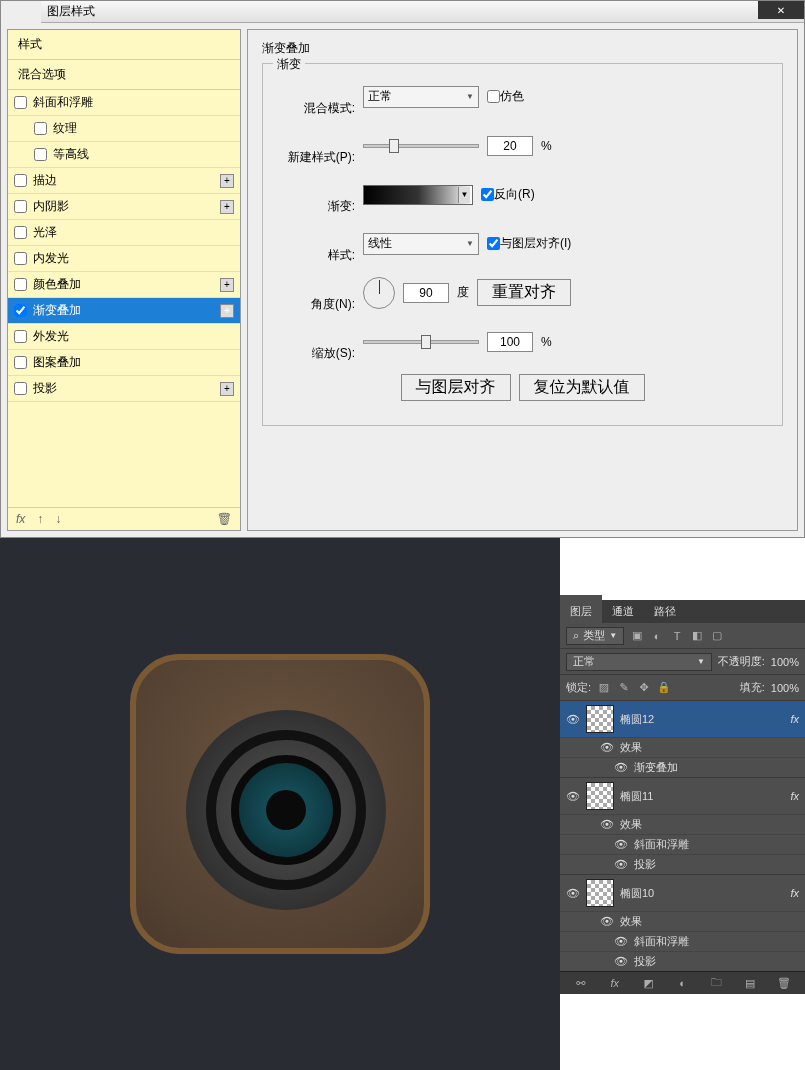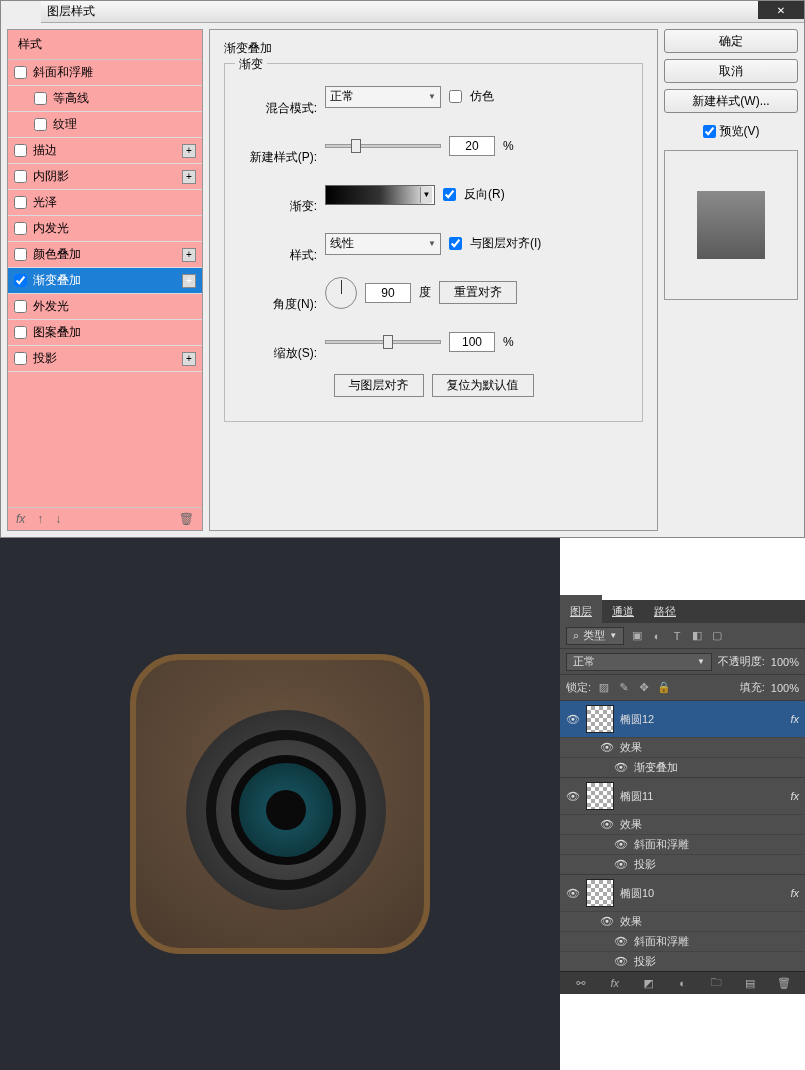--- a/index.html
+++ b/index.html
@@ -6,21 +6,21 @@
 body { width: 805px; height: 1070px; background: #fff; overflow: hidden; }
 
 .dialog { position: absolute; left: 0; top: 0; width: 805px; height: 538px; background: #eeeeee; border: 1px solid #888; }
 .titlebar { height: 22px; background: linear-gradient(#f8f8f8, #e0e0e0); border-bottom: 1px solid #aaa; display: flex; align-items: center; padding: 0 6px; font-size: 12px; position: relative; margin-left: 40px; }
 .titlebar-right { position: absolute; right: 0; top: 0; display: flex; }
 .tb-btn { width: 30px; height: 18px; background: #666; color: #fff; font-size: 10px; display: flex; align-items: center; justify-content: center; margin-left: 2px; }
 .tb-close { background: #333; width: 46px; }
 
 .dialog-body { display: flex; padding: 6px; height: calc(100% - 22px); gap: 6px; }
 
-.styles-panel { width: 196px; border: 1px solid #999; background: #fca5a5; display: flex; flex-direction: column; }
+.styles-panel { width: 234px; border: 1px solid #999; background: #fef9c3; display: flex; flex-direction: column; }
 .styles-header { padding: 6px 10px; font-size: 12px; border-bottom: 1px solid #ccc; }
 .styles-blend { padding: 6px 10px; font-size: 12px; border-bottom: 1px solid #ccc; }
 .style-row { display: flex; align-items: center; padding: 4px 6px; font-size: 12px; border-bottom: 1px solid #ddd; position: relative; cursor: pointer; }
 .style-row input[type=checkbox] { margin-right: 6px; }
 .style-row.indent { padding-left: 26px; }
 .style-row.selected { background: #1e7fd6; color: #fff; }
 .style-row .plus { position: absolute; right: 6px; width: 14px; height: 14px; border: 1px solid #888; display: flex; align-items: center; justify-content: center; font-size: 10px; background: #ddd; }
 .styles-footer { margin-top: auto; padding: 4px 8px; border-top: 1px solid #ccc; display: flex; align-items: center; gap: 12px; font-size: 12px; color: #666; }
 .styles-footer .trash { margin-left: auto; }
 
@@ -28,45 +28,45 @@
 .sect-title { margin-bottom: 6px; }
 .fieldset { border: 1px solid #bbb; padding: 12px 10px 16px 10px; position: relative; margin-top: 4px; }
 .fieldset-label { position: absolute; top: -8px; left: 10px; background: #eeeeee; padding: 0 4px; font-size: 12px; }
 .form-row { display: flex; align-items: center; margin-bottom: 8px; gap: 8px; }
 .form-label { width: 82px; text-align: right; margin-top: 24px; }
 .select { width: 116px; height: 22px; border: 1px solid #888; background: #f4f4f4; padding: 0 4px; display: flex; align-items: center; justify-content: space-between; font-size: 12px; }
 .select .arrow { font-size: 8px; color: #555; }
 .slider-track { width: 116px; height: 4px; background: #ccc; border: 1px solid #999; position: relative; }
 .slider-thumb { position: absolute; width: 10px; height: 14px; background: #eee; border: 1px solid #666; top: -6px; }
 .num-input { width: 46px; height: 20px; border: 1px solid #888; background: #fff; text-align: center; font-size: 12px; display: flex; align-items: center; justify-content: center; }
-.checkbox-lab { display: flex; align-items: center; gap: 8px; }
+.checkbox-lab { display: flex; align-items: center; gap: 0; }
 .grad-swatch { width: 110px; height: 20px; background: linear-gradient(90deg, #000, #333, #fff); border: 1px solid #666; display: flex; align-items: center; justify-content: flex-end; padding-right: 2px; }
 .grad-swatch .arrow { width: 12px; height: 16px; background: #ddd; border-left: 1px solid #888; font-size: 8px; display: flex; align-items: center; justify-content: center; }
 .angle-dial { width: 32px; height: 32px; border: 1px solid #888; border-radius: 50%; position: relative; }
 .angle-line { position: absolute; left: 50%; top: 2px; width: 1px; height: 14px; background: #333; transform-origin: bottom; }
-.btn { padding: 2px 14px; border: 1px solid #888; background: #eee; font-size: 12px; }
+.btn { padding: 2px 14px; border: 1px solid #888; background: #eee; font-size: 16px; }
 
 .right-col { width: 134px; display: flex; flex-direction: column; gap: 6px; }
 .big-btn { height: 24px; border: 1px solid #888; background: linear-gradient(#f8f8f8,#e8e8e8); border-radius: 3px; font-size: 12px; display: flex; align-items: center; justify-content: center; }
 .preview-chk { display: flex; align-items: center; gap: 4px; justify-content: center; font-size: 12px; margin: 4px 0; }
 .preview-box { border: 1px solid #999; height: 150px; display: flex; align-items: center; justify-content: center; background: #eeeeee; }
 .preview-sq { width: 68px; height: 68px; background: linear-gradient(180deg, #8a8a8a, #5a5a5a); }
 
 
 .bottom { position: absolute; left: 0; top: 538px; width: 560px; height: 532px; background: #2a2c33; display: flex; align-items: center; justify-content: center; }
 .icon-render { width: 300px; height: 300px; border-radius: 50px; position: relative; background: radial-gradient(circle at 50% 40%, #6d5541, #4a3a2c); border: 6px solid #7a5a35; }
 .lens-outer { position: absolute; left: 50px; top: 50px; width: 200px; height: 200px; border-radius: 50%; background: radial-gradient(circle, #555, #222); display: flex; align-items: center; justify-content: center; }
 .lens-ring { width: 160px; height: 160px; border-radius: 50%; border: 10px solid #111; display: flex; align-items: center; justify-content: center; }
 .lens-mid { width: 110px; height: 110px; border-radius: 50%; background: radial-gradient(#1a5a66,#0a2a30); border: 8px solid #0a0a0a; display:flex; align-items:center; justify-content:center;}
 .lens-core { width: 40px; height: 40px; border-radius: 50%; background: #0a0a0a; }
 
 
 .layers-panel { position: absolute; left: 560px; top: 600px; width: 245px; background: #4e4e4e; color: #ddd; font-size: 11px; }
 .lp-tabs { display: flex; background: #3a3a3a; height: 22px; align-items: center; }
-.lp-tab { padding: 16px 10px; height: 100%; display: flex; align-items: center; text-decoration: underline; }
+.lp-tab { padding: 16px 10px; height: 100%; display: flex; align-items: center; }
 .lp-tab.active { background: #4e4e4e; }
 .lp-row { display: flex; align-items: center; height: 26px; padding: 0 6px; gap: 6px; border-top: 1px solid #3a3a3a; }
 .lp-select { background: #5a5a5a; border: 1px solid #333; height: 18px; padding: 0 6px; display: flex; align-items: center; gap: 4px; }
 .lp-icon { width: 14px; height: 14px; display: flex; align-items: center; justify-content: center; opacity: 0.7; }
 .lp-layer { display: flex; align-items: center; padding: 4px 6px; border-top: 1px solid #3a3a3a; gap: 6px; }
 .lp-layer.selected { background: #2d5a8e; }
 .lp-eye { width: 14px; text-align: center; }
 .lp-thumb { width: 28px; height: 28px; background: repeating-conic-gradient(#aaa 0 25%, #fff 0 50%) 0 0/8px 8px; border: 1px solid #222; }
 .lp-effect { padding: 2px 6px 2px 40px; display: flex; align-items: center; gap: 6px; border-top: 1px solid #444; }
 .lp-effect.sub { padding-left: 54px; }
@@ -80,32 +80,33 @@
   <div class="titlebar">
     <span>图层样式</span>
     <div class="titlebar-right">
       <div class="tb-btn tb-close">✕</div>
     </div>
   </div>
   <div class="dialog-body">
 
     <div class="styles-panel">
       <div class="styles-header">样式</div>
+      <div class="styles-blend">混合选项</div>
       <div id="styles-list">
           <div class="style-row">
             <input type="checkbox" style="">
             <span>斜面和浮雕</span>
           </div>
           <div class="style-row indent">
             <input type="checkbox" style="">
+            <span>纹理</span>
+          </div>
+          <div class="style-row indent">
+            <input type="checkbox" style="">
             <span>等高线</span>
-          </div>
-          <div class="style-row indent">
-            <input type="checkbox" style="">
-            <span>纹理</span>
           </div>
           <div class="style-row">
             <input type="checkbox" style="">
             <span>描边</span>
             <div class="plus">+</div>
           </div>
           <div class="style-row">
             <input type="checkbox" style="">
             <span>内阴影</span>
             <div class="plus">+</div>
@@ -218,32 +219,20 @@
           <span>%</span>
         </div>
 
         <div class="form-row" style="justify-content:center; margin-top:12px;">
           <button class="btn">与图层对齐</button>
           <button class="btn">复位为默认值</button>
         </div>
       </div>
     </div>
 
-    <div class="right-col">
-      <div class="big-btn">确定</div>
-      <div class="big-btn">取消</div>
-      <div class="big-btn">新建样式(W)...</div>
-      <label class="preview-chk">
-        <input type="checkbox" checked="" style="">
-        <span>预览(V)</span>
-      </label>
-      <div class="preview-box">
-        <div class="preview-sq"></div>
-      </div>
-    </div>
   </div>
 </div>
 
 <div class="bottom">
   <div class="icon-render">
     <div class="lens-outer">
       <div class="lens-ring">
         <div class="lens-mid">
           <div class="lens-core"></div>
         </div>

